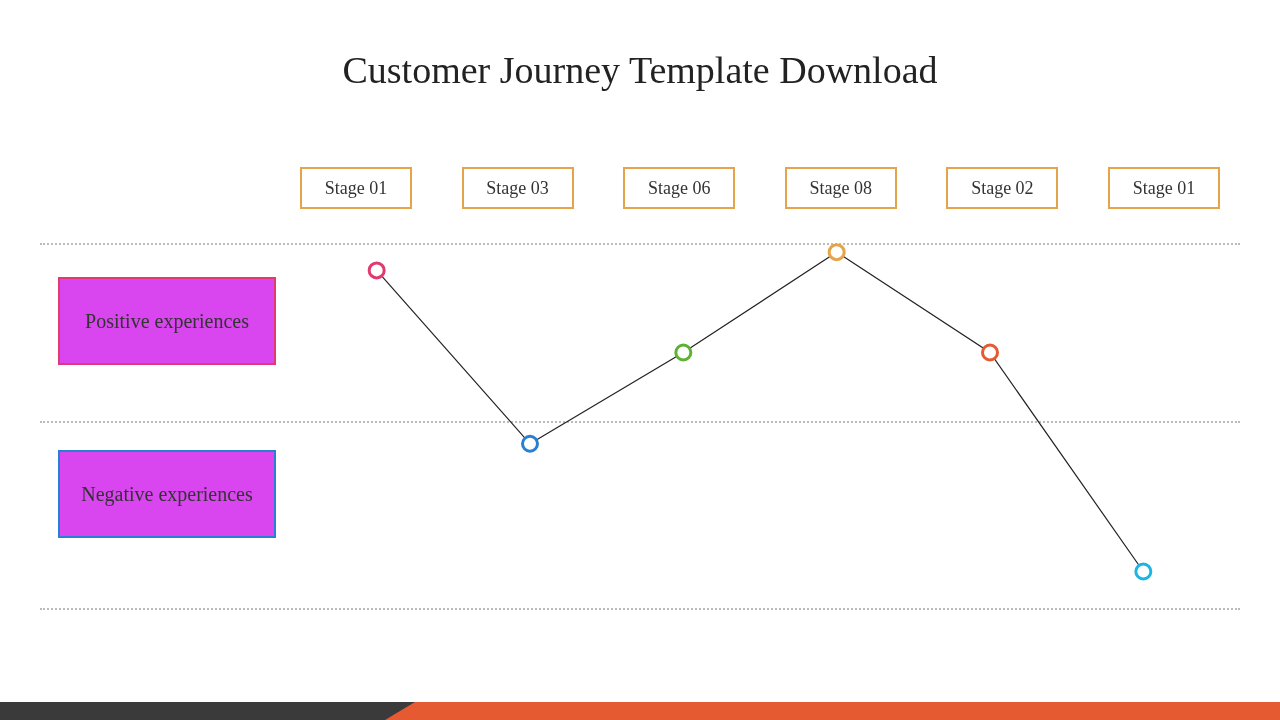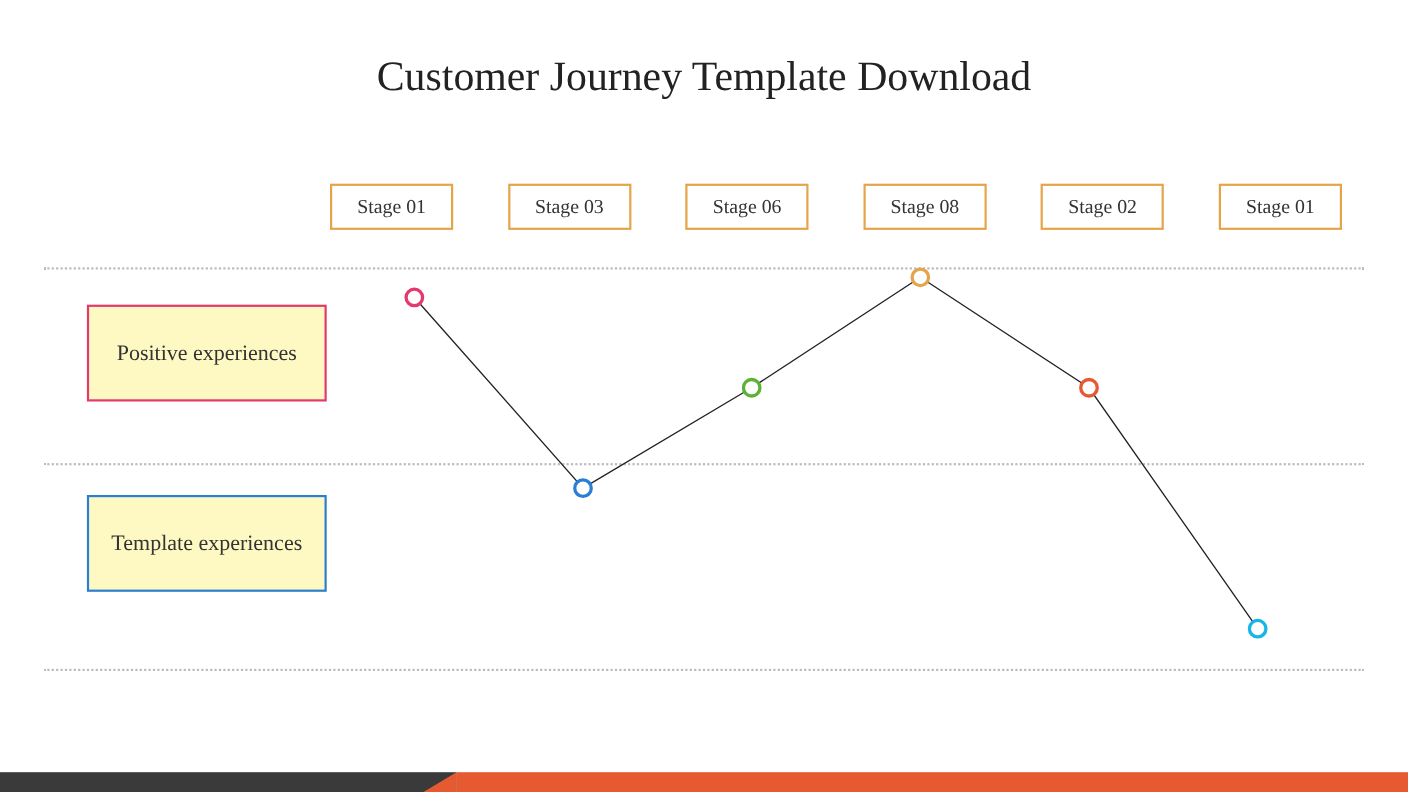--- a/index.html
+++ b/index.html
@@ -5,21 +5,21 @@
   * { box-sizing: border-box; margin: 0; padding: 0; }
   html, body { width: 1280px; height: 720px; background: #fff; font-family: Georgia, 'Times New Roman', serif; overflow: hidden; }
   .slide { position: relative; width: 1280px; height: 720px; padding-left: 48px; }
   .title { position: absolute; top: 48px; left: 0; right: 0; text-align: center; font-size: 38px; color: #222; font-weight: 400; }
   .stages-row { position: absolute; top: 167px; left: 300px; width: 920px; display: flex; justify-content: space-between; }
   .stage-box { width: 112px; height: 42px; border: 2px solid #e6a44a; display: flex; align-items: center; justify-content: center; font-size: 18px; color: #333; background: #fff; }
   .dotted { position: absolute; left: 40px; right: 40px; height: 0; border-top: 2px dotted #bbb; }
   .dotted.top { top: 243px; }
   .dotted.mid { top: 421px; }
   .dotted.bot { top: 608px; }
-  .side-box { position: absolute; left: 58px; width: 218px; height: 88px; display: flex; align-items: center; justify-content: center; text-align: center; font-size: 20px; color: #333; line-height: 1.3; background: #fef9c3; margin-left: 21px; }
+  .side-box { position: absolute; left: 58px; width: 218px; height: 88px; display: flex; align-items: center; justify-content: center; text-align: center; font-size: 20px; color: #333; line-height: 1.3; background: #d946ef; }
   .side-box.pos { top: 277px; border: 2px solid #e23a6e; }
   .side-box.neg { top: 450px; border: 2px solid #2a7fd4; }
   .chart-area { position: absolute; top: 243px; left: 300px; width: 920px; height: 365px; }
   .chart-area svg { width: 100%; height: 100%; overflow: visible; }
   .footer-bar { position: absolute; bottom: 0; left: 0; width: 1280px; height: 18px; display: flex; }
   .footer-dark { background: #3a3a3a; width: 415px; height: 100%; }
   .footer-tri { width: 0; height: 0; border-bottom: 18px solid #e65a32; border-left: 30px solid transparent; margin-left: -30px; }
   .footer-orange { background: #e65a32; flex: 1; height: 100%; }
 </style>
 </head>
@@ -36,21 +36,21 @@
     <div class="stage-box">Stage 08</div>
     <div class="stage-box">Stage 02</div>
     <div class="stage-box">Stage 01</div>
   </div>
 
   <div class="dotted top"></div>
   <div class="dotted mid"></div>
   <div class="dotted bot"></div>
 
   <div class="side-box pos">Positive experiences</div>
-  <div class="side-box neg">Template experiences</div>
+  <div class="side-box neg">Negative experiences</div>
 
   <div class="chart-area">
     <svg viewBox="0 0 920 365">
       <polyline id="chart-line" fill="none" stroke="#222" stroke-width="1.2" points="76.7,27.4 230.0,200.8 383.3,109.5 536.7,9.1 690.0,109.5 843.3,328.5"></polyline>
       <g id="chart-points">
           <circle cx="76.66666666666667" cy="27.374999999999982" r="7.5" fill="#fff" stroke="#e23a6e" stroke-width="3"></circle>
           <circle cx="230" cy="200.75000000000003" r="7.5" fill="#fff" stroke="#2a7fd4" stroke-width="3"></circle>
           <circle cx="383.33333333333337" cy="109.50000000000001" r="7.5" fill="#fff" stroke="#5cb234" stroke-width="3"></circle>
           <circle cx="536.6666666666666" cy="9.125000000000009" r="7.5" fill="#fff" stroke="#e6a44a" stroke-width="3"></circle>
           <circle cx="690" cy="109.50000000000001" r="7.5" fill="#fff" stroke="#e65a32" stroke-width="3"></circle>

